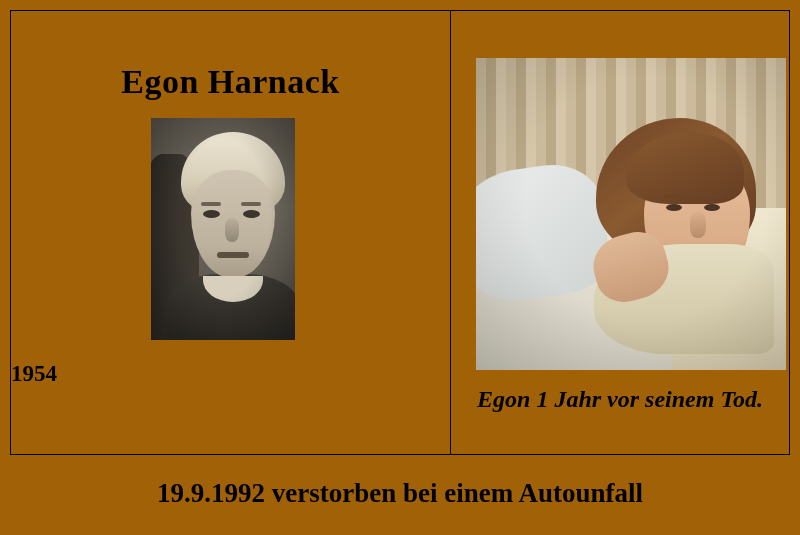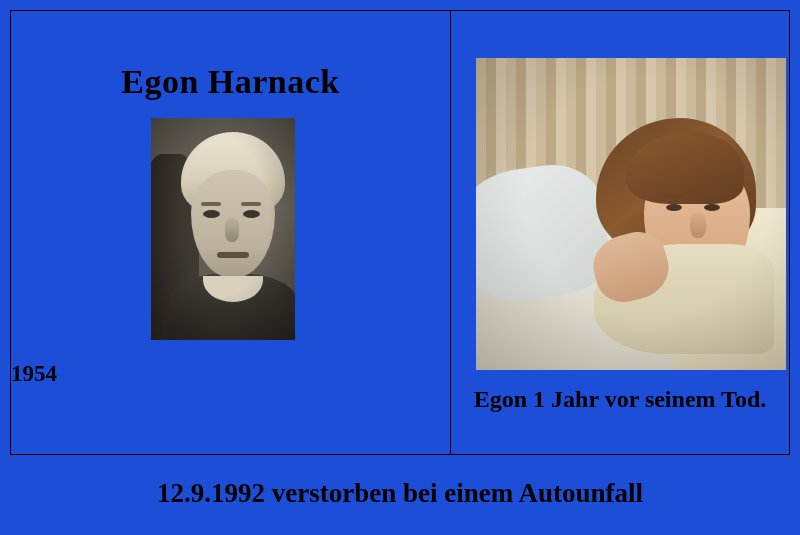--- a/index.html
+++ b/index.html
@@ -12,21 +12,21 @@
     height: 535px;
     font-family: "Liberation Serif", serif;
     color: #000000;
     overflow: hidden;
   }
 
   #page {
     position: relative;
     width: 800px;
     height: 535px;
-    background: #1d4ed8;
+    background: #a16207;
   }
 
   
   .panel {
     position: absolute;
     left: 10px;
     top: 10px;
     width: 780px;
     height: 445px;
     border: 1px solid #000000;
@@ -326,20 +326,21 @@
   }
 
   .caption-right {
     position: absolute;
     left: 0;
     right: 0;
     top: 375px;
     text-align: center;
     font-size: 24px;
     font-weight: bold;
+    font-style: italic;
   }
 
   .footer-text {
     position: absolute;
     left: 0;
     right: 0;
     top: 478px;
     text-align: center;
     font-size: 27px;
     font-weight: bold;
@@ -393,15 +394,15 @@
         <div class="c-arm"></div>
         <div class="c-hand"></div>
         <div class="c-vignette"></div>
       </div>
 
       <div class="caption-right">Egon 1 Jahr vor seinem Tod.</div>
     </div>
 
   </div>
 
-  <div class="footer-text">12.9.1992 verstorben bei einem Autounfall</div>
+  <div class="footer-text">19.9.1992 verstorben bei einem Autounfall</div>
 
 </div>
 
 </body></html>

